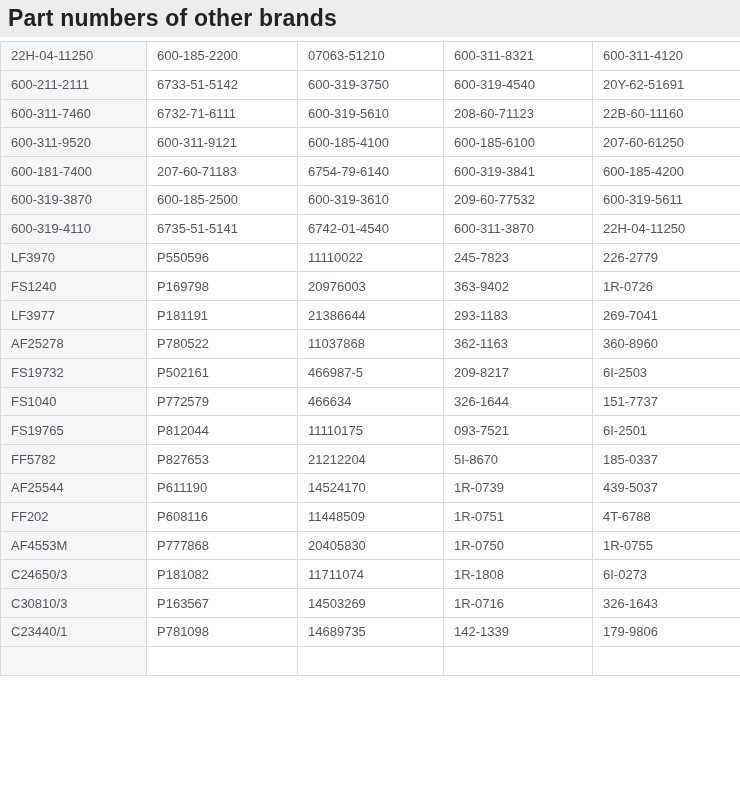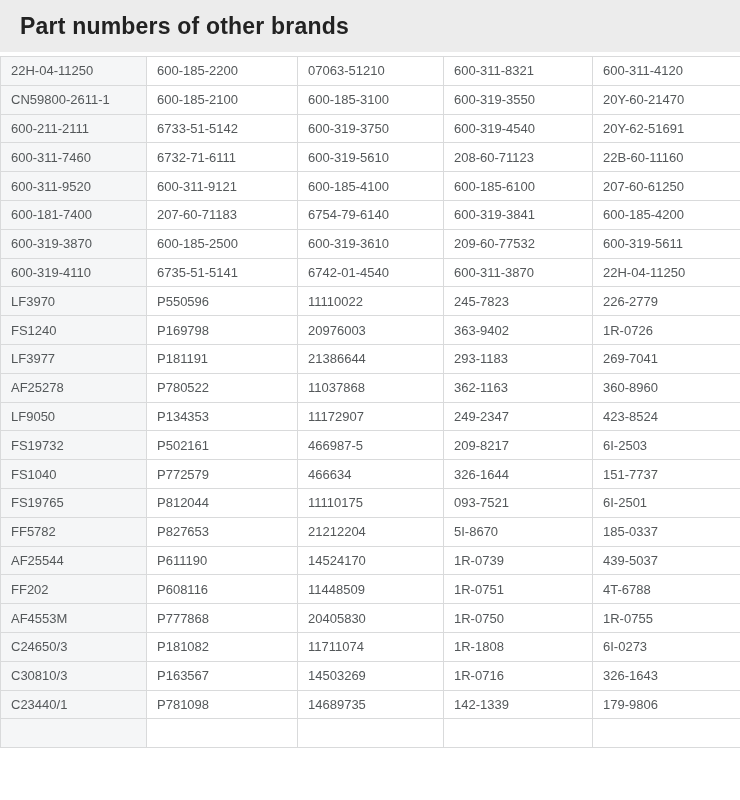--- a/index.html
+++ b/index.html
@@ -15,24 +15,24 @@
     margin: 0;
     padding: 0;
     width: 740px;
     height: 800px;
     overflow: hidden;
     background: #ffffff;
     font-family: "Liberation Sans", sans-serif;
   }
   .banner {
     background: var(--banner-bg);
-    height: 52px;
+    height: 37px;
     display: flex;
     align-items: center;
-    padding-left: 20px;
+    padding-left: 8px;
   }
   .banner h1 {
     margin: 0;
     font-size: 23px;
     font-weight: bold;
     color: var(--title-text);
     letter-spacing: 0.2px;
   }
   .banner-gap { height: 4px; background: #ffffff; }
   table.parts {
@@ -76,27 +76,20 @@
   </colgroup>
   <tbody>
       <tr>
         <td class="first-col">22H-04-11250</td>
         <td>600-185-2200</td>
         <td>07063-51210</td>
         <td>600-311-8321</td>
         <td>600-311-4120</td>
       </tr>
       <tr>
-        <td class="first-col">CN59800-2611-1</td>
-        <td>600-185-2100</td>
-        <td>600-185-3100</td>
-        <td>600-319-3550</td>
-        <td>20Y-60-21470</td>
-      </tr>
-      <tr>
         <td class="first-col">600-211-2111</td>
         <td>6733-51-5142</td>
         <td>600-319-3750</td>
         <td>600-319-4540</td>
         <td>20Y-62-51691</td>
       </tr>
       <tr>
         <td class="first-col">600-311-7460</td>
         <td>6732-71-6111</td>
         <td>600-319-5610</td>
@@ -153,27 +146,20 @@
         <td>269-7041</td>
       </tr>
       <tr>
         <td class="first-col">AF25278</td>
         <td>P780522</td>
         <td>11037868</td>
         <td>362-1163</td>
         <td>360-8960</td>
       </tr>
       <tr>
-        <td class="first-col">LF9050</td>
-        <td>P134353</td>
-        <td>11172907</td>
-        <td>249-2347</td>
-        <td>423-8524</td>
-      </tr>
-      <tr>
         <td class="first-col">FS19732</td>
         <td>P502161</td>
         <td>466987-5</td>
         <td>209-8217</td>
         <td>6I-2503</td>
       </tr>
       <tr>
         <td class="first-col">FS1040</td>
         <td>P772579</td>
         <td>466634</td>

